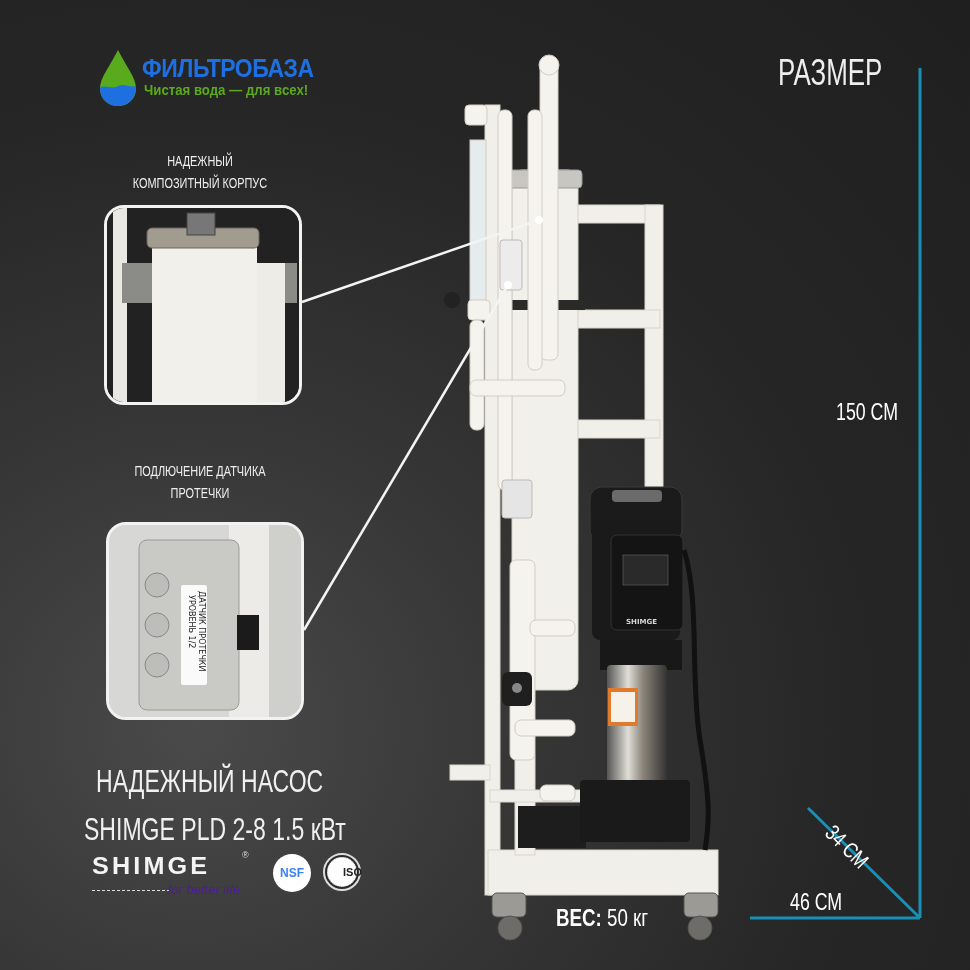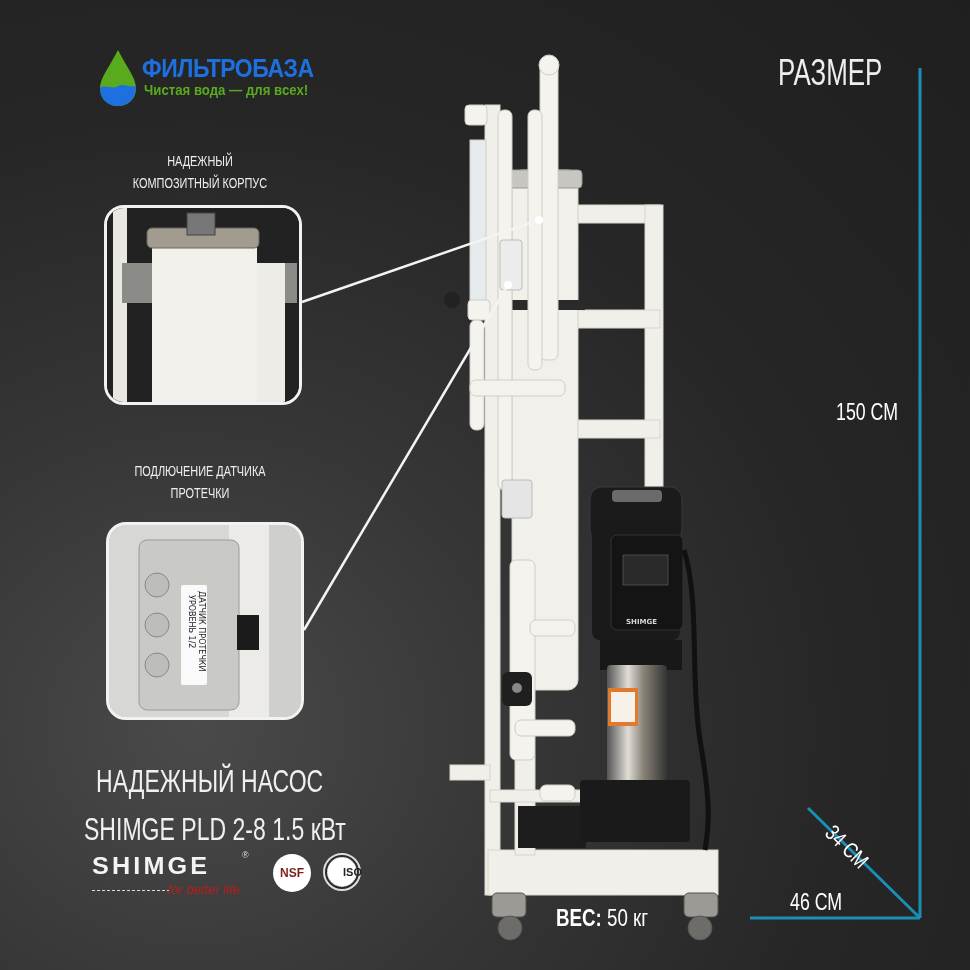--- a/index.html
+++ b/index.html
@@ -33,25 +33,25 @@
 
   
   .pump-title { left: 96px; top: 758px; font-size: 32px; color: #f0f0f0; line-height: 46px; white-space: nowrap; transform: scaleX(0.72); transform-origin: left top; }
   .pump-title2 { left: 84px; top: 806px; font-size: 32px; color: #f0f0f0; line-height: 46px; white-space: nowrap; transform: scaleX(0.72); transform-origin: left top; }
 
   
   .shimge-logo { left: 92px; top: 852px; width: 160px; height: 50px; }
   .shimge-word { left: 0; top: 0; font-weight: bold; font-size: 24px; color: #f4f4f4; letter-spacing: 3px; font-family: "Liberation Sans", sans-serif; transform: scaleX(1.05); transform-origin: left top; }
   .shimge-reg { left: 150px; top: -2px; font-size: 9px; color: #ddd; }
   .shimge-tag { left: 0; top: 30px; width: 160px; height: 16px; }
-  .shimge-tag-text { right: 12px; top: 0; font-style: italic; font-size: 13px; color: #b91c1c; white-space: nowrap; }
+  .shimge-tag-text { right: 12px; top: 0; font-style: italic; font-size: 13px; color: #4c1d95; white-space: nowrap; }
   .shimge-tag-line { left: 0; top: 8px; width: 78px; border-top: 1px dashed #ddd; }
 
   .badge { width: 38px; height: 38px; border-radius: 50%; }
-  .nsf { left: 273px; top: 854px; background: #fff; color: #7f1d1d; font-weight: bold; font-size: 12px; display: flex; align-items: center; justify-content: center; }
+  .nsf { left: 273px; top: 854px; background: #fff; color: #3b82f6; font-weight: bold; font-size: 12px; display: flex; align-items: center; justify-content: center; }
   .iso { left: 323px; top: 853px; border: 2px solid #ddd; background: #2a2a2a; color: #fff; font-weight: bold; font-size: 11px; display: flex; align-items: center; justify-content: center; }
   .iso-inner { border: 1px dotted #bbb; border-radius: 50%; width: 30px; height: 30px; display: flex; align-items: center; justify-content: center; background: #fff; color: #222; padding-left: 21px; }
 
   
   .dim-title { left: 778px; top: 52px; font-size: 36px; color: #eee; letter-spacing: 0; transform: scaleX(0.72); transform-origin: left top; white-space: nowrap; }
   .dim-height { left: 836px; top: 398px; font-size: 24px; color: #fff; transform: scaleX(0.74); transform-origin: left top; white-space: nowrap; }
   .dim-depth { left: 838px; top: 820px; font-size: 22px; color: #fff; transform: rotate(45deg) scaleX(0.78); transform-origin: left top; white-space: nowrap; }
   .dim-width { left: 790px; top: 888px; font-size: 24px; color: #fff; transform: scaleX(0.74); transform-origin: left top; white-space: nowrap; }
   .dims-svg { left: 0; top: 0; width: 970px; height: 970px; pointer-events: none; }
 

